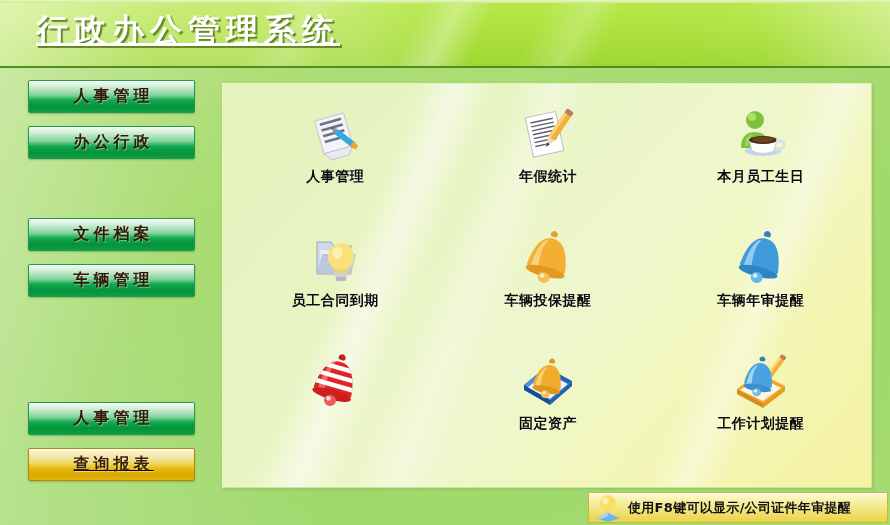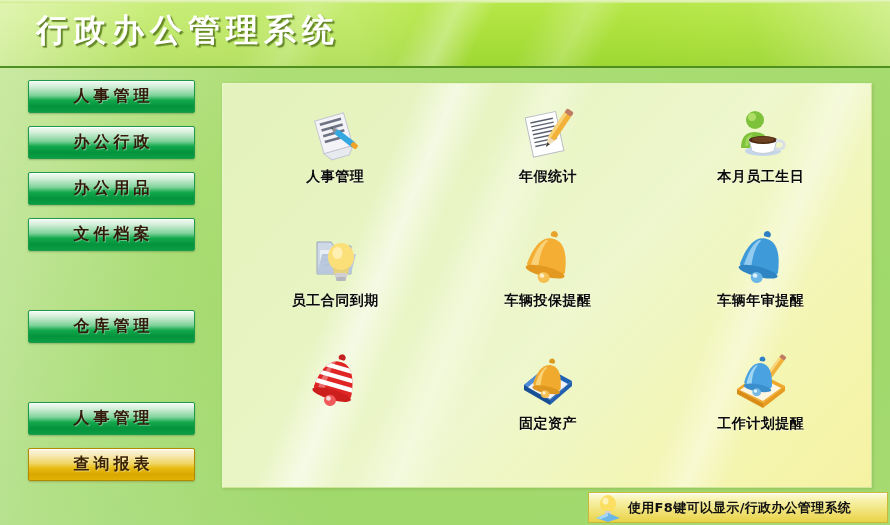--- a/index.html
+++ b/index.html
@@ -38,20 +38,21 @@
   #header-top-line{
     position:absolute;left:0;top:0;width:890px;height:3px;
     background:linear-gradient(180deg,#e7f6c2,#cdeb8a);
   }
   #app-title{
     position:absolute;left:36px;top:9px;
     font-size:32px;font-weight:bold;color:#ffffff;
     letter-spacing:6px;
     text-shadow:2px 2px 1px rgba(90,125,30,0.85), 1px 1px 0 rgba(120,160,50,0.7);
     white-space:nowrap;
+    text-decoration:underline;
   }
   
   #sidebar{
     position:absolute;left:0;top:70px;width:215px;height:440px;
   }
   .side-btn{
     position:absolute;left:28px;width:167px;height:33px;
     border:1px solid #1d9a4a;
     border-radius:2px;
     box-sizing:border-box;
@@ -63,20 +64,21 @@
   .side-btn-label{
     font-size:16px;font-weight:bold;color:#33190a;
     letter-spacing:4px;text-indent:4px;
     text-shadow:1px 1px 0 rgba(255,255,255,0.35);
     white-space:nowrap;
   }
   .side-btn.active{
     border:1px solid #b08a00;
     background:linear-gradient(180deg,#fdf7e0 0%,#f7ecc2 16%,#f0d766 46%,#e8bb12 62%,#d9a800 82%,#e3b207 100%);
     box-shadow:0 1px 2px rgba(100,80,10,0.30), inset 0 1px 0 rgba(255,255,255,0.9);
+    text-decoration:underline;
   }
   .side-btn.active .side-btn-label{color:#3a2207;}
   
   #main-panel{
     position:absolute;left:222px;top:83px;width:650px;height:405px;
     box-sizing:border-box;
     border:1px solid #cfe69a;
     border-top-color:#e8f5c9;border-left-color:#e8f5c9;
     background:
       linear-gradient(112deg, rgba(255,255,255,0) 24%, rgba(255,255,255,0.55) 29%, rgba(255,255,255,0) 34%),
@@ -131,28 +133,25 @@
   </div>
 
   <div id="sidebar">
 
     <div class="side-btn" style="top:10px">
       <span class="side-btn-label">人事管理</span>
     </div>
     <div class="side-btn" style="top:56px">
       <span class="side-btn-label">办公行政</span>
     </div>
-    <div class="side-btn" style="top:102px">
-      <span class="side-btn-label">办公用品</span>
-    </div>
     <div class="side-btn" style="top:148px">
       <span class="side-btn-label">文件档案</span>
     </div>
-    <div class="side-btn" style="top:240px">
-      <span class="side-btn-label">仓库管理</span>
+    <div class="side-btn" style="top:194px">
+      <span class="side-btn-label">车辆管理</span>
     </div>
     <div class="side-btn" style="top:332px">
       <span class="side-btn-label">人事管理</span>
     </div>
     <div class="side-btn active" style="top:378px">
       <span class="side-btn-label">查询报表</span>
     </div>
 
   </div>
 
@@ -359,16 +358,16 @@
   <div id="status-bar">
     <div class="bulb-wrap">
       <svg viewBox="0 0 30 28" width="30" height="28">
         <ellipse cx="15" cy="10" rx="8" ry="9" fill="#fbdf63"></ellipse>
         <ellipse cx="12.5" cy="7" rx="3" ry="3.6" fill="#fdf3bb" opacity="0.9"></ellipse>
         <rect x="12" y="17" width="6" height="3" rx="1" fill="#cfcfd4"></rect>
         <path d="M3 24 L15 19 L27 24 L15 28 Z" fill="#6ab6e6"></path>
         <path d="M3 24 L15 19 L15 22 L8 25 Z" fill="#a8d8f5"></path>
       </svg>
     </div>
-    <div id="status-text">使用F8键可以显示/行政办公管理系统</div>
+    <div id="status-text">使用F8键可以显示/公司证件年审提醒</div>
   </div>
 
 </div>
 
 </body></html>

